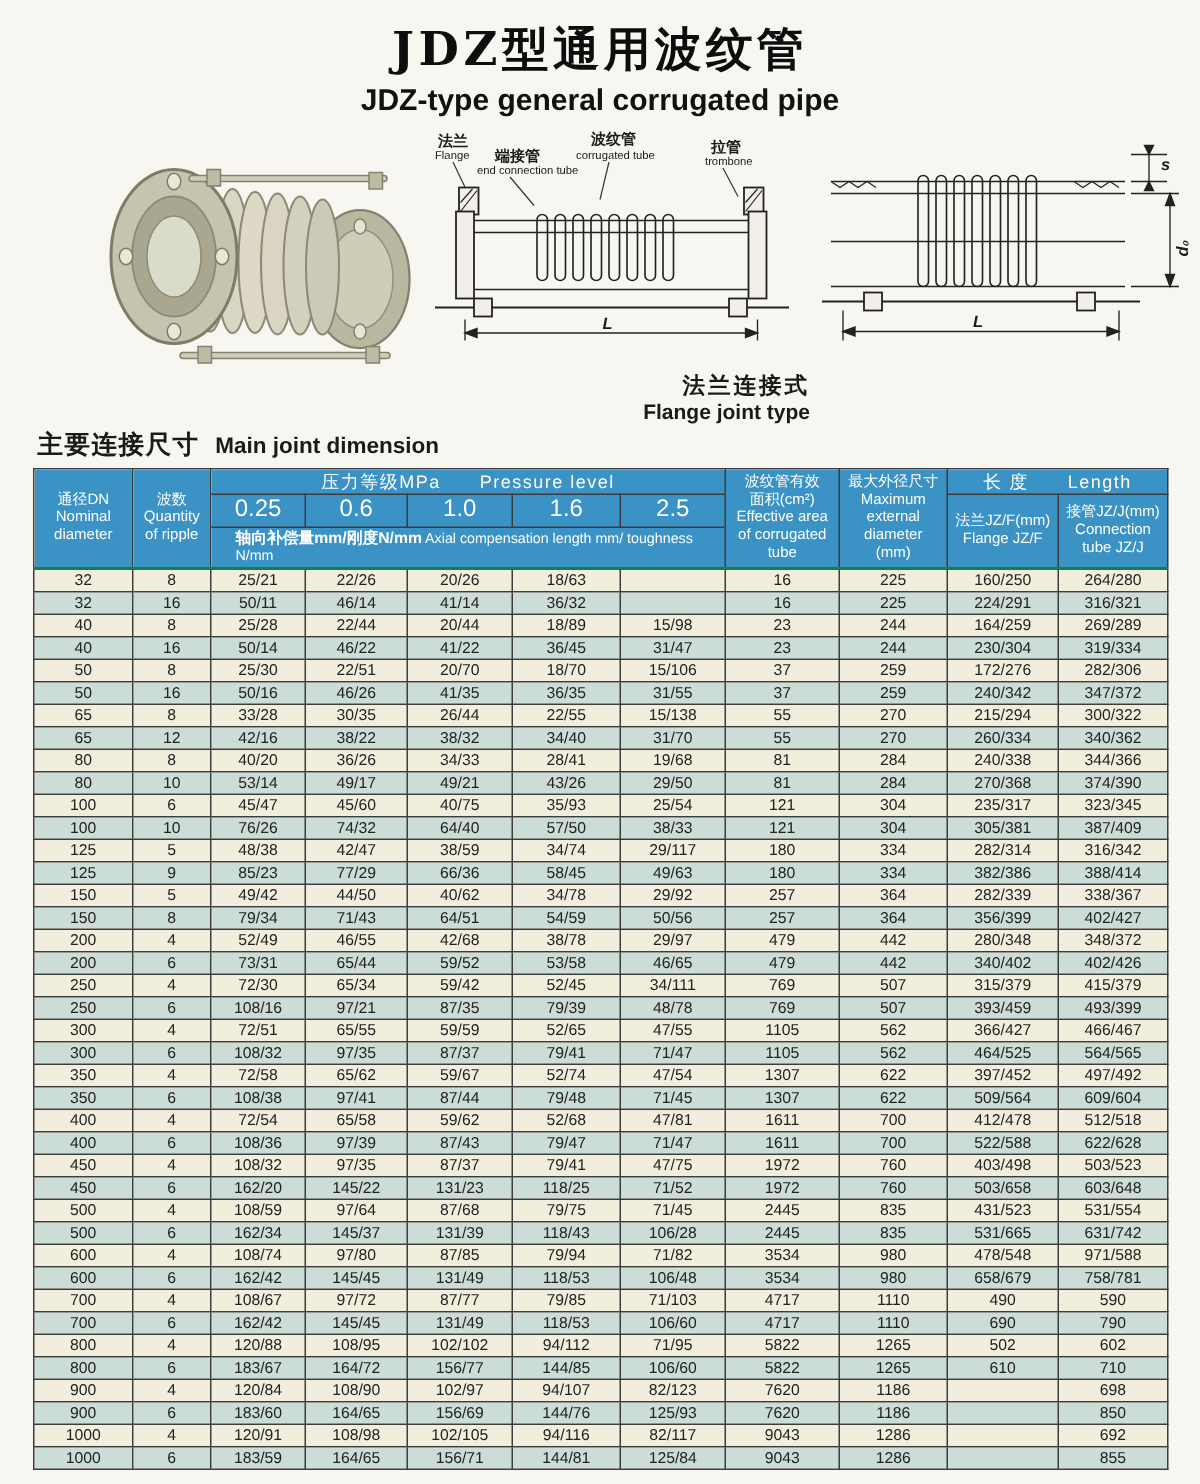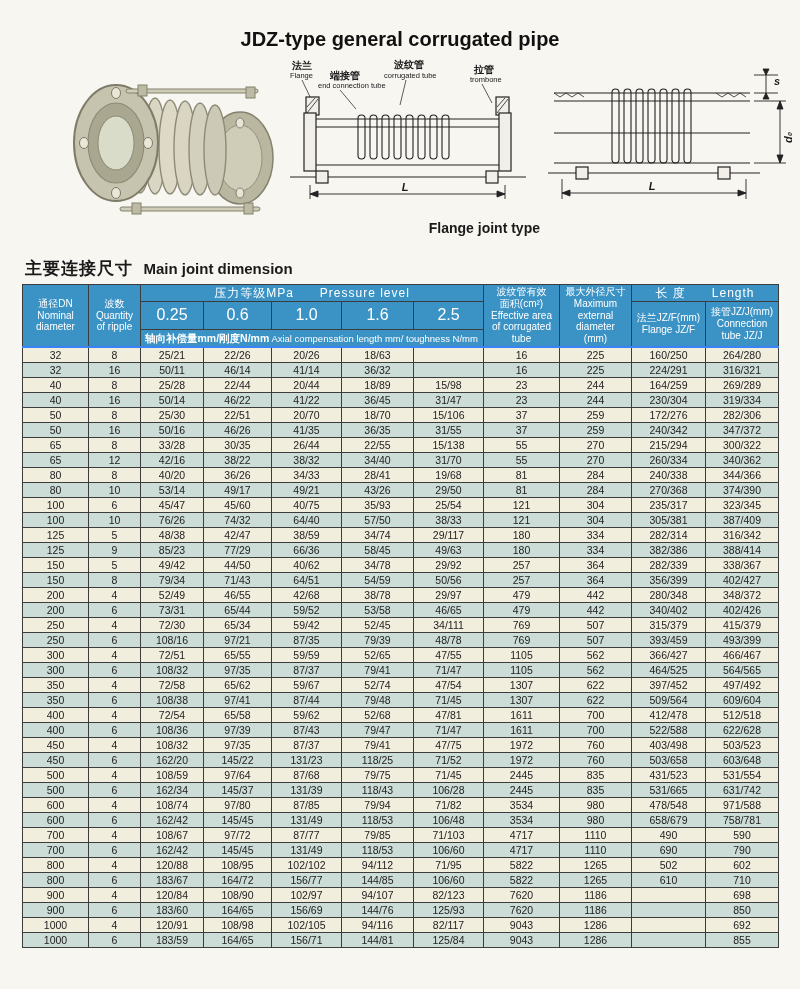--- a/index.html
+++ b/index.html
@@ -11,21 +11,21 @@
   }
   *{box-sizing:border-box;margin:0;padding:0}
   body{
     width:800px;height:989px;position:relative;overflow:hidden;
     background:#f8f6f1;
     font-family:"Liberation Sans",sans-serif;color:var(--ink);
   }
   
   .titles{text-align:center;padding-top:12px}
   .title-zh{font-family:"DejaVu Serif",serif;font-weight:bold;font-size:31px;letter-spacing:3px;color:#0d0d0d}
-  .title-en{font-family:"Liberation Sans",sans-serif;font-weight:bold;font-size:20px;margin-top:16px;color:#111}
+  .title-en{font-family:"Liberation Sans",sans-serif;font-weight:bold;font-size:20px;margin-top:2px;color:#111}
   
   .figures{position:relative;height:196px;margin-top:6px}
   .photo{position:absolute;left:68px;top:6px}
   .diag-flange{position:absolute;left:278px;top:0;width:262px;text-align:right}
   .diag-nozzle{position:absolute;left:540px;top:10px;width:256px;text-align:center}
   .caption{line-height:1.15;margin-top:1px}
   .caption .zh{font-size:15px;font-weight:bold;letter-spacing:2px;display:block}
   .caption .en{font-size:14px;font-weight:bold;display:block}
   svg text{font-family:"Liberation Sans",sans-serif;fill:#1a1a1a}
   .lbl-zh{font-size:10px;font-weight:bold}
@@ -39,33 +39,34 @@
   .table-wrap{margin:0 22px}
   table{border-collapse:collapse;table-layout:fixed;width:756px;text-align:center}
   th,td{border:1px solid var(--border);overflow:hidden}
   thead th{
     background:var(--header-bg);color:#fff;font-weight:normal;
     font-size:10px;line-height:1.18;white-space:pre-line;padding:1px 0;
   }
   th.group{font-size:12px;letter-spacing:1px}
   th.group .gap{display:inline-block;width:26px}
   th.pv{font-size:16px;height:18px}
-  th.note{font-size:9.5px;text-align:left;padding-left:4px;white-space:normal}
+  th.note{font-size:9.5px;text-align:left;padding-left:16px;white-space:normal}
   th.note .nzh{font-size:10.5px;font-weight:bold}
   tbody td{
     font-size:10.5px;height:14px;line-height:14px;padding:0;color:#222;
     background:var(--row-odd);
   }
   tbody tr.even td{background:var(--row-even)}
-  tbody{border-top:2px solid #3b82f6}
+  tbody{border-top:2px solid #15803d}
 </style>
 </head>
 <body>
 
 <div class="titles">
+  <div class="title-zh">JDZ型通用波纹管</div>
   <div class="title-en">JDZ-type general corrugated pipe</div>
 </div>
 
 <div class="figures">
 
   <svg class="photo" width="225" height="172" viewBox="0 0 225 172">
 
     <ellipse cx="172" cy="95" rx="33" ry="46" fill="#b9b7a0" stroke="#84826e" stroke-width="1.5"></ellipse>
     <ellipse cx="172" cy="95" rx="22" ry="33" fill="#cfcdb8" stroke="#94927e" stroke-width="1"></ellipse>
     <ellipse cx="172" cy="60" rx="4" ry="5" fill="#e6e4d4" stroke="#84826e"></ellipse>
@@ -156,20 +157,21 @@
       <g stroke="#222" stroke-width="0.9">
         <line x1="32" y1="128" x2="32" y2="142"></line>
         <line x1="227" y1="128" x2="227" y2="142"></line>
         <line x1="32" y1="137" x2="227" y2="137"></line>
         <path d="M32 137 l8 -3 v6 z" fill="#222"></path>
         <path d="M227 137 l-8 -3 v6 z" fill="#222"></path>
       </g>
       <text x="127" y="134" class="dim" text-anchor="middle">L</text>
     </svg>
     <div class="caption">
+      <span class="zh">法兰连接式</span>
       <span class="en">Flange joint type</span>
     </div>
   </div>
 
   <div class="diag-nozzle">
     <svg width="256" height="148" viewBox="0 0 256 148">
 
       <g stroke="#222" stroke-width="0.9">
         <line x1="214" y1="8" x2="238" y2="8"></line>
         <line x1="214" y1="26" x2="238" y2="26"></line>

